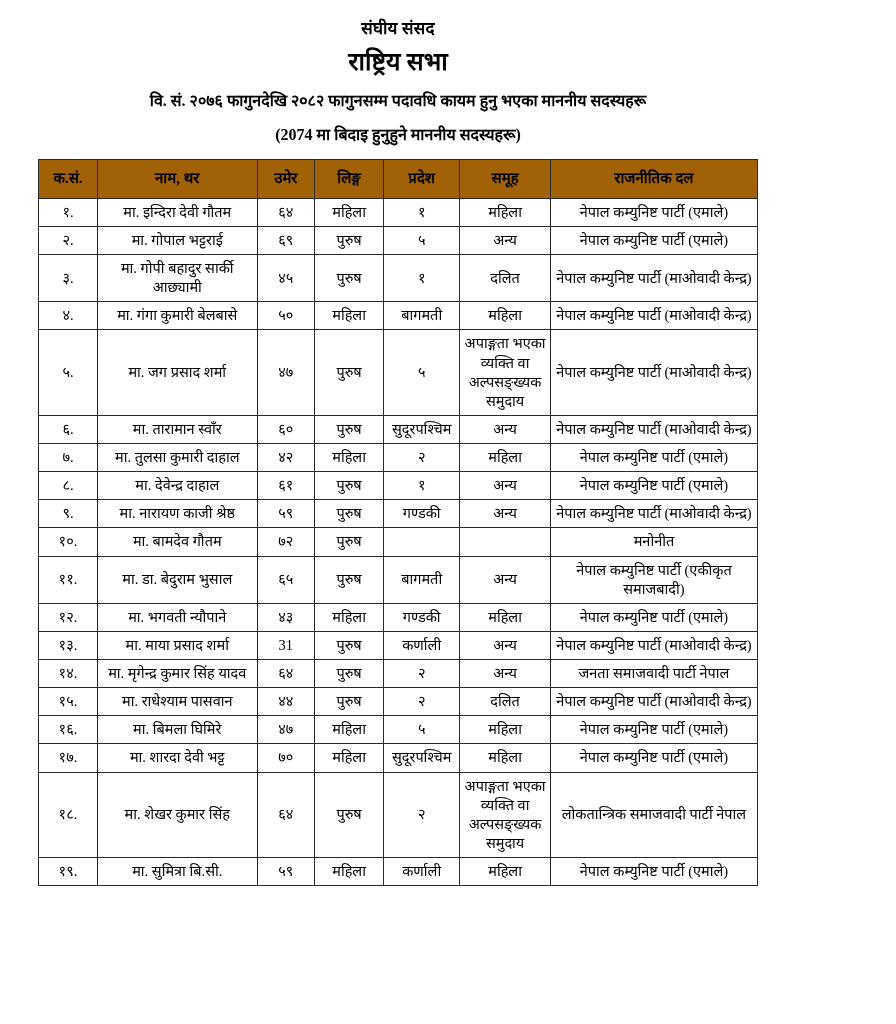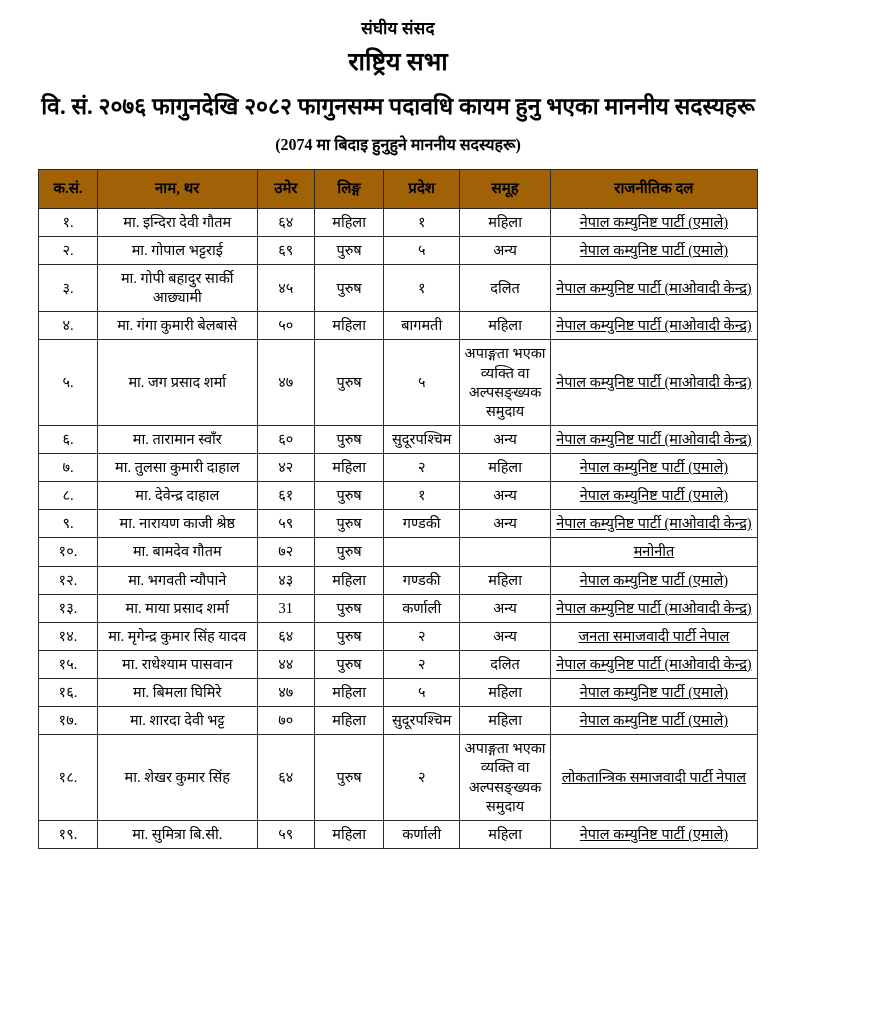--- a/index.html
+++ b/index.html
@@ -26,21 +26,21 @@
     font-weight: bold;
     letter-spacing: 0.2px;
     margin: 6px 0 2px 0;
   }
   .hdr-line2 {
     font-size: 25px;
     font-weight: bold;
     margin: 4px 0 12px 0;
   }
   .hdr-line3 {
-    font-size: 23px;
+    font-size: 16px;
     font-weight: bold;
     margin: 8px 0 4px 0;
   }
   .hdr-line4 {
     font-size: 16px;
     font-weight: bold;
     margin: 12px 0 14px 0;
   }
   table.members {
     border-collapse: collapse;
@@ -73,21 +73,20 @@
   td.name {
     text-align: center;
   }
   td.small {
     font-size: 13.4px;
     line-height: 1.3;
     margin-left: 28px;
   }
   td.party {
     font-size: 14.2px;
-    text-decoration: underline;
   }
   .rowtall td { padding-top: 8px; padding-bottom: 8px; }
 </style>
 </head>
 <body>
 
 <div class="page">
 
   <div class="hdr">
     <div class="hdr-line1">संघीय संसद</div>
@@ -202,20 +201,29 @@
       <tr class="rowtall">
         <td>१०.</td>
         <td class="name">मा. बामदेव गौतम</td>
         <td>७२</td>
         <td>पुरुष</td>
         <td></td>
         <td></td>
         <td class="party">मनोनीत</td>
       </tr>
       <tr>
+        <td>११.</td>
+        <td class="name">मा. डा. बेदुराम भुसाल</td>
+        <td>६५</td>
+        <td>पुरुष</td>
+        <td>बागमती</td>
+        <td>अन्य</td>
+        <td class="party">नेपाल कम्युनिष्ट पार्टी (एकीकृत समाजबादी)</td>
+      </tr>
+      <tr>
         <td>१२.</td>
         <td class="name">मा. भगवती न्यौपाने</td>
         <td>४३</td>
         <td>महिला</td>
         <td>गण्डकी</td>
         <td>महिला</td>
         <td class="party">नेपाल कम्युनिष्ट पार्टी (एमाले)</td>
       </tr>
       <tr>
         <td>१३.</td>

